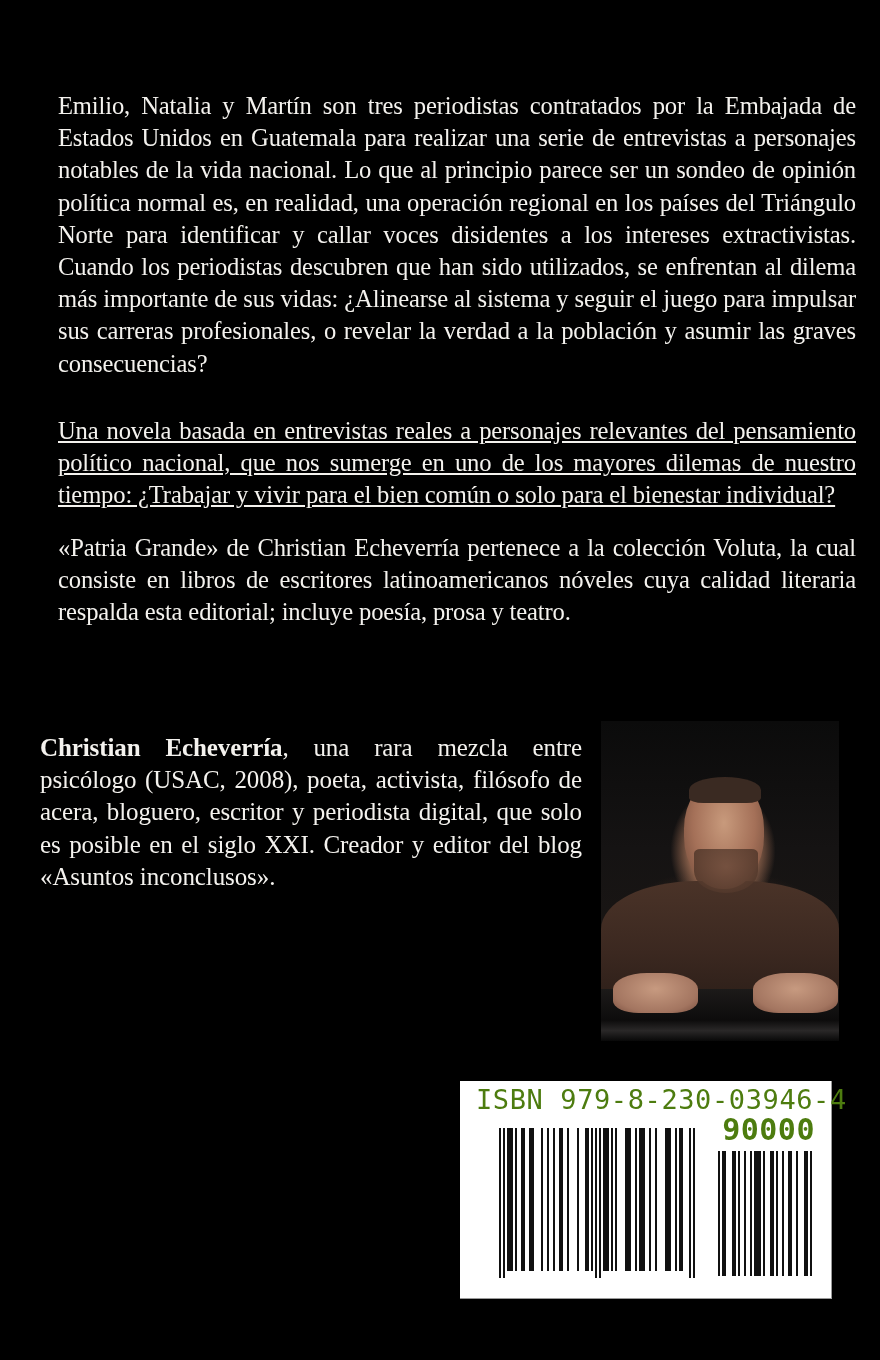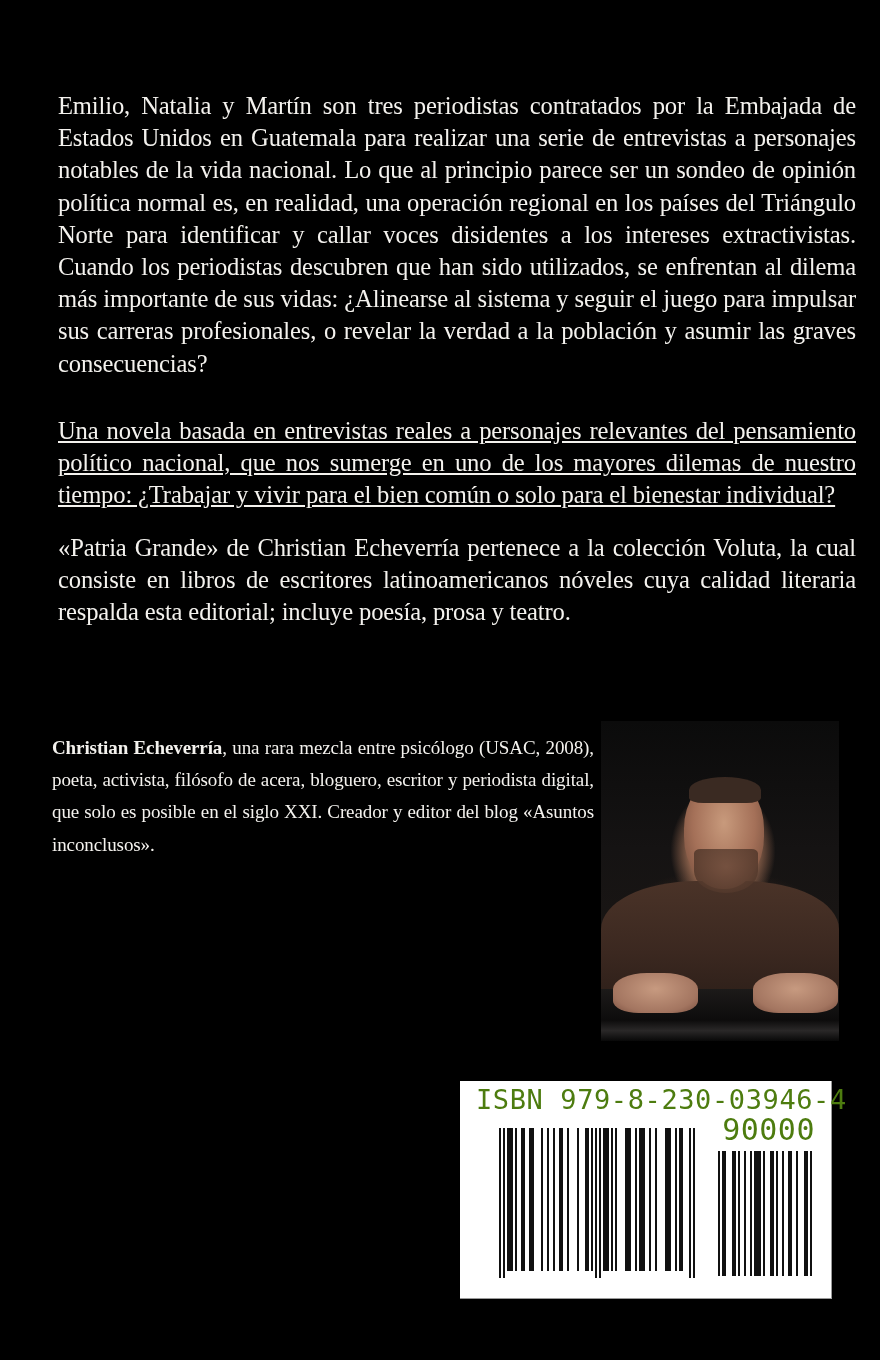--- a/index.html
+++ b/index.html
@@ -24,24 +24,24 @@
       text-align: justify;
       text-align-last: left;
       margin: 18px;
       letter-spacing: -0.15px;
     }
     #p1 { top: 72px; }
     #p2 { top: 397px; text-decoration: underline; }
     #p3 { top: 514px; }
     #bio {
       position: absolute;
-      left: 52px;
+      left: 40px;
       top: 732px;
       width: 542px;
-      font-size: 19px;
+      font-size: 25px;
       line-height: 32.2px;
       text-align: justify;
       text-align-last: left;
       margin: 0;
       letter-spacing: -0.1px;
     }
     #bio b { font-weight: bold; }
     .photo {
       position: absolute;
       left: 601px;
@@ -121,20 +121,21 @@
       letter-spacing: 0.6px;
       white-space: nowrap;
     }
     .addon-text {
       position: absolute;
       right: 16px;
       top: 32px;
       font-size: 30px;
       line-height: 34px;
       letter-spacing: 0.5px;
+      font-weight: bold;
     }
     .digits {
       position: absolute;
       left: 16px;
       top: 182px;
       font-size: 30px;
       line-height: 32px;
       white-space: nowrap;
       letter-spacing: 0.5px;
     }

